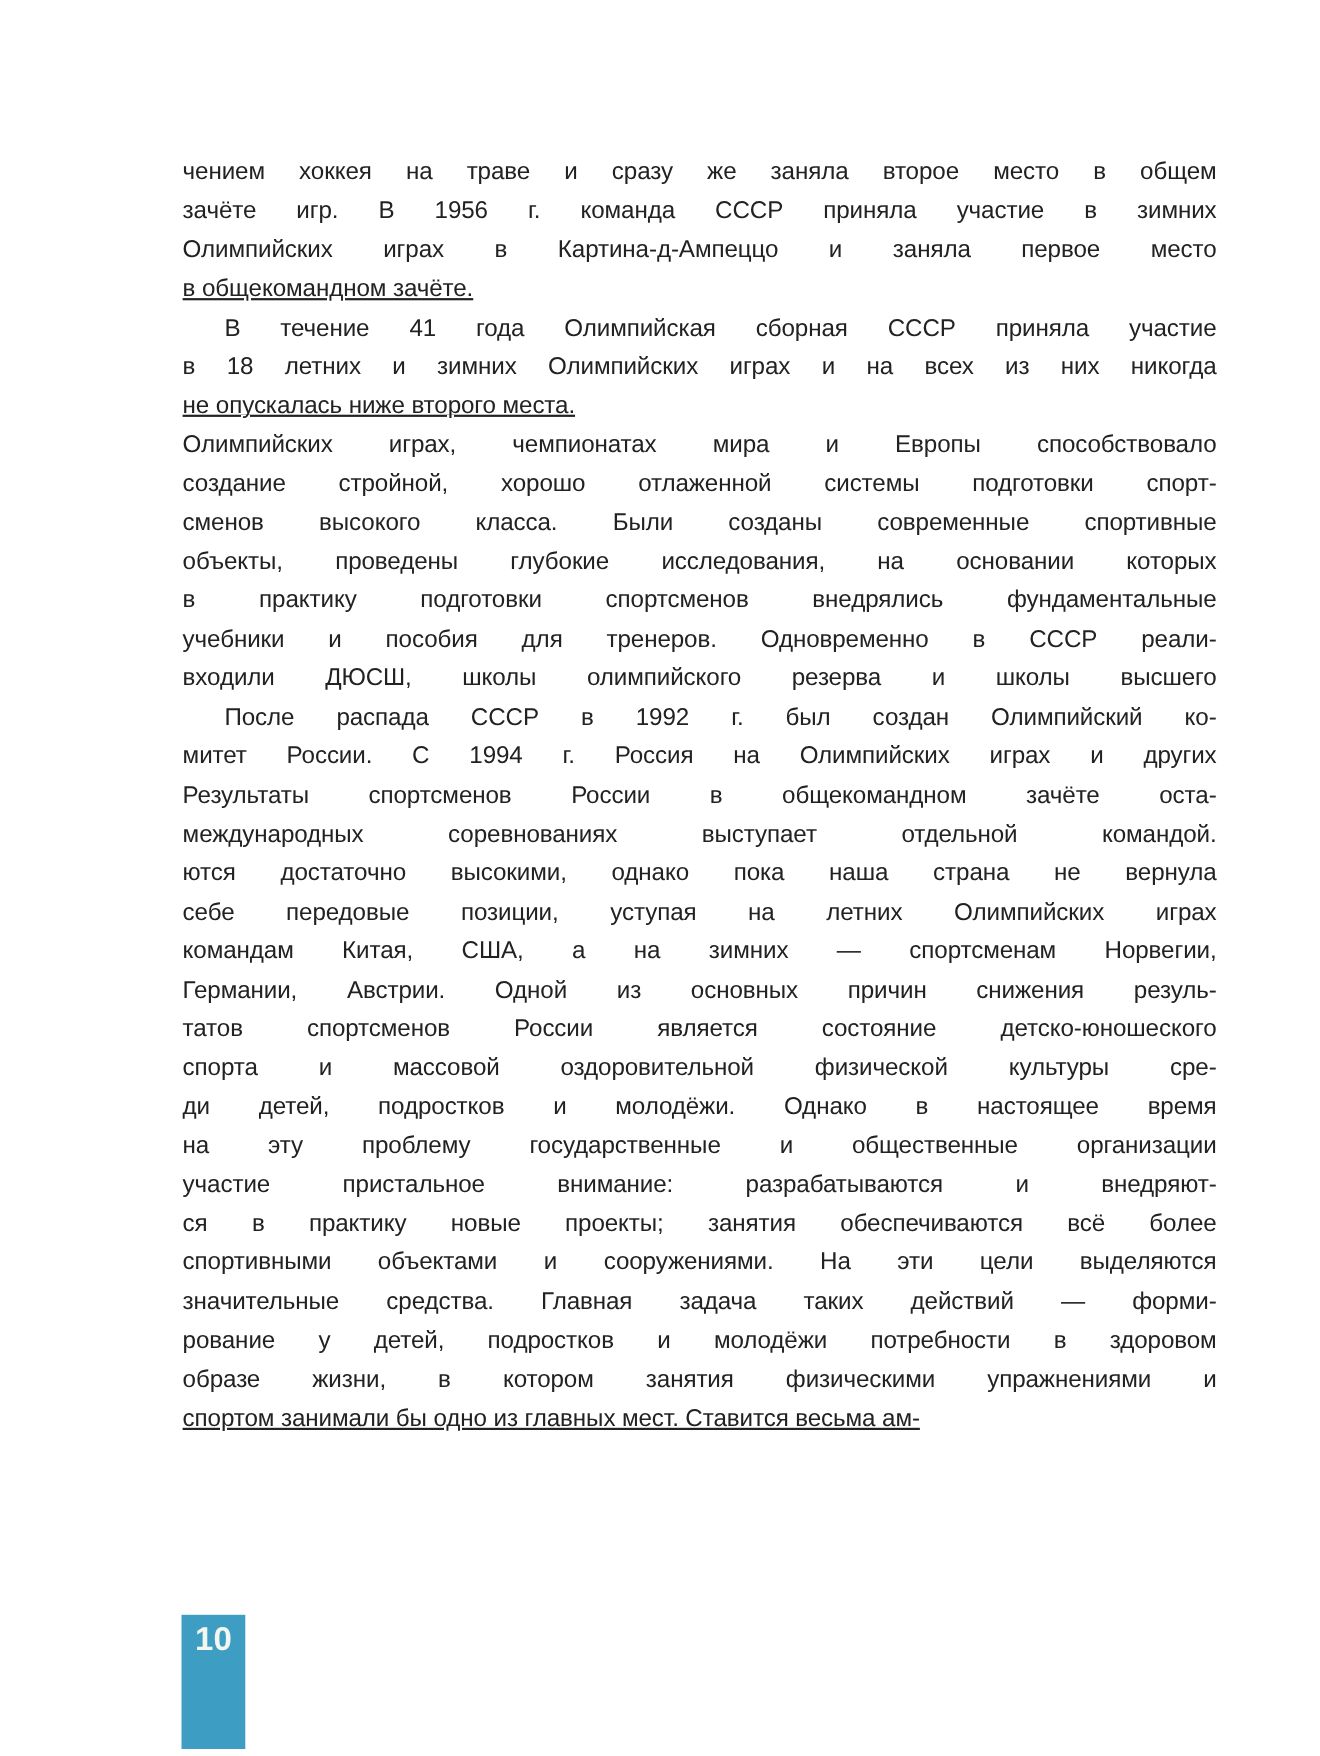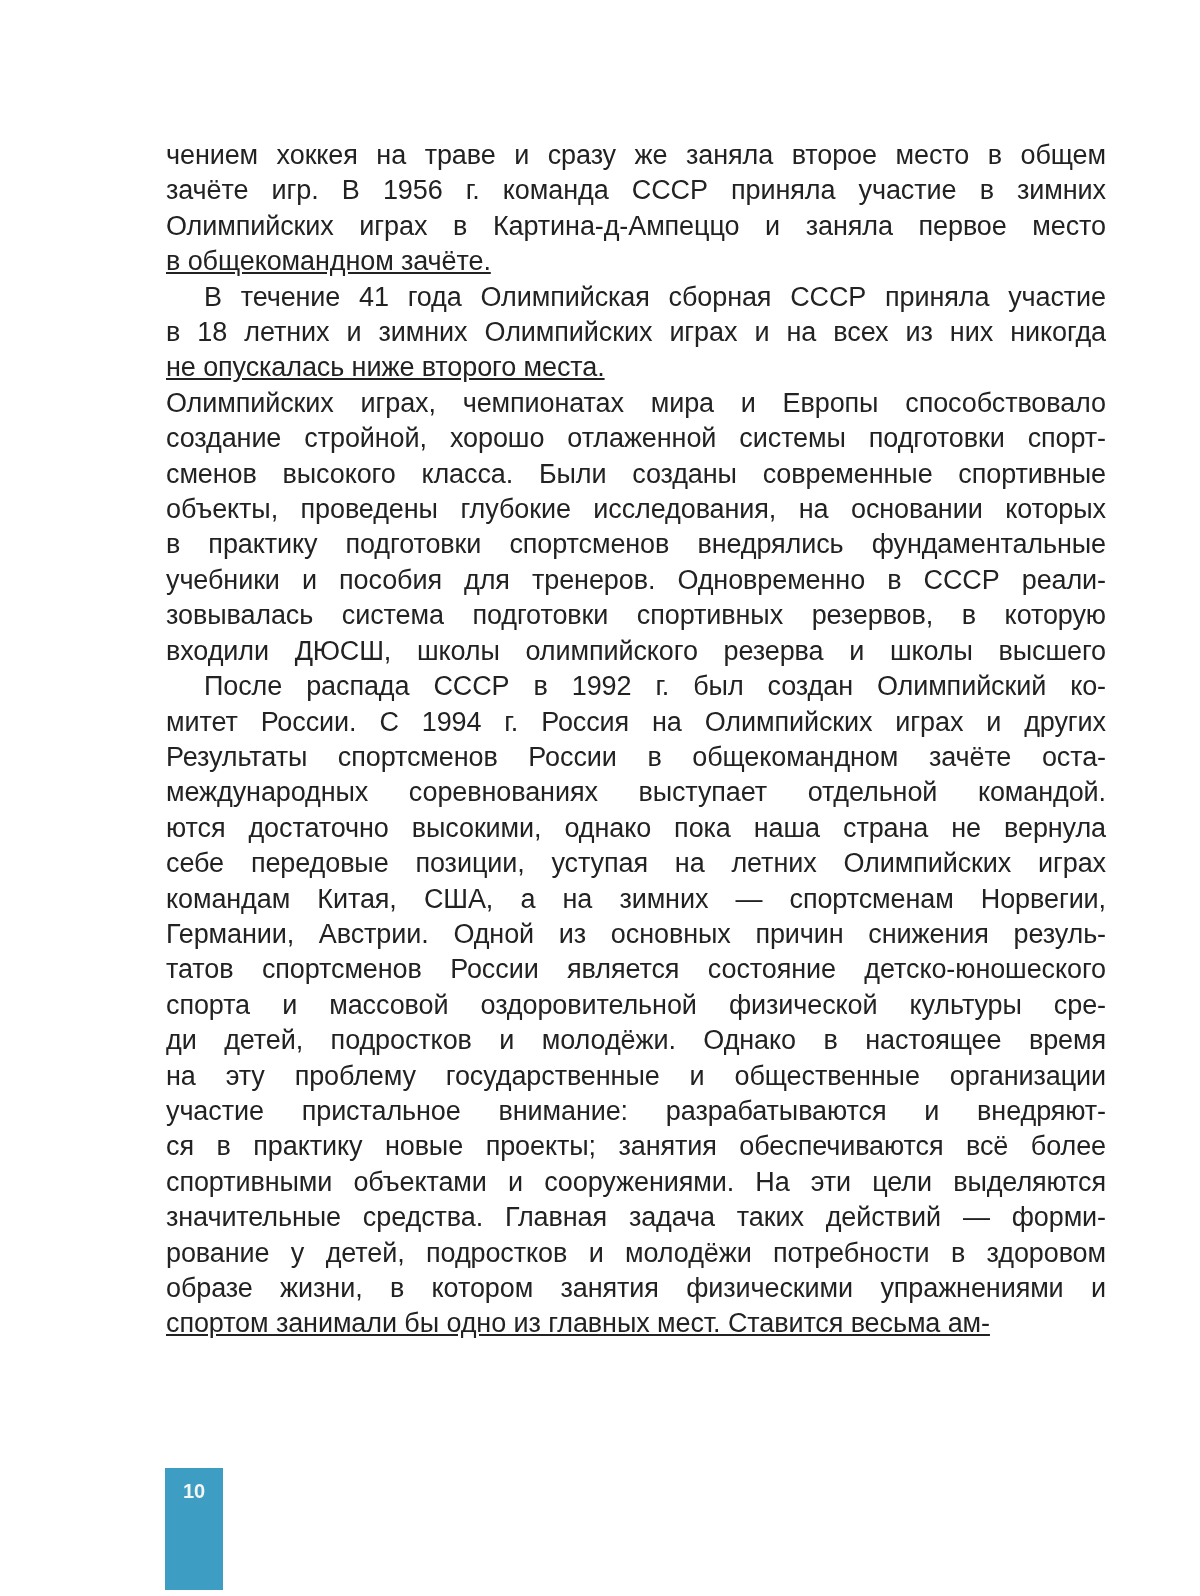--- a/index.html
+++ b/index.html
@@ -20,21 +20,21 @@
     position: relative;
     width: 1200px;
     height: 1596px;
     background: var(--page-bg);
   }
   .text-block {
     position: absolute;
     left: 166px;
     top: 138px;
     width: 940px;
-    font-size: 27px;
+    font-size: 22px;
     line-height: 35.4px;
     letter-spacing: -0.1px;
     color: var(--text-color);
   }
   .line {
     text-align: justify;
     text-align-last: justify;
     white-space: normal;
   }
   .line.last {
@@ -49,21 +49,21 @@
     left: 165px;
     top: 1468px;
     width: 58px;
     height: 122px;
     background: var(--accent);
     text-align: center;
   }
   .page-num {
     display: block;
     margin-top: 8px;
-    font-size: 20px;
+    font-size: 30px;
     font-weight: bold;
     line-height: 30px;
     color: var(--accent-text);
     letter-spacing: 0;
   }
 </style>
 </head>
 <body>
 
 <div class="page">
@@ -74,21 +74,20 @@
       <div class="line last">в общекомандном зачёте.</div>
       <div class="line indent">В течение 41 года Олимпийская сборная СССР приняла участие</div>
       <div class="line">в 18 летних и зимних Олимпийских играх и на всех из них никогда</div>
       <div class="line last">не опускалась ниже второго места.</div>
       <div class="line">Олимпийских играх, чемпионатах мира и Европы способствовало</div>
       <div class="line">создание стройной, хорошо отлаженной системы подготовки спорт-</div>
       <div class="line">сменов высокого класса. Были созданы современные спортивные</div>
       <div class="line">объекты, проведены глубокие исследования, на основании которых</div>
       <div class="line">в практику подготовки спортсменов внедрялись фундаментальные</div>
       <div class="line">учебники и пособия для тренеров. Одновременно в СССР реали-</div>
-      <div class="line">зовывалась система подготовки спортивных резервов, в которую</div>
       <div class="line">входили ДЮСШ, школы олимпийского резерва и школы высшего</div>
       <div class="line indent">После распада СССР в 1992 г. был создан Олимпийский ко-</div>
       <div class="line">митет России. С 1994 г. Россия на Олимпийских играх и других</div>
       <div class="line">Результаты спортсменов России в общекомандном зачёте оста-</div>
       <div class="line">международных соревнованиях выступает отдельной командой.</div>
       <div class="line">ются достаточно высокими, однако пока наша страна не вернула</div>
       <div class="line">себе передовые позиции, уступая на летних Олимпийских играх</div>
       <div class="line">командам Китая, США, а на зимних — спортсменам Норвегии,</div>
       <div class="line">Германии, Австрии. Одной из основных причин снижения резуль-</div>
       <div class="line">татов спортсменов России является состояние детско-юношеского</div>

